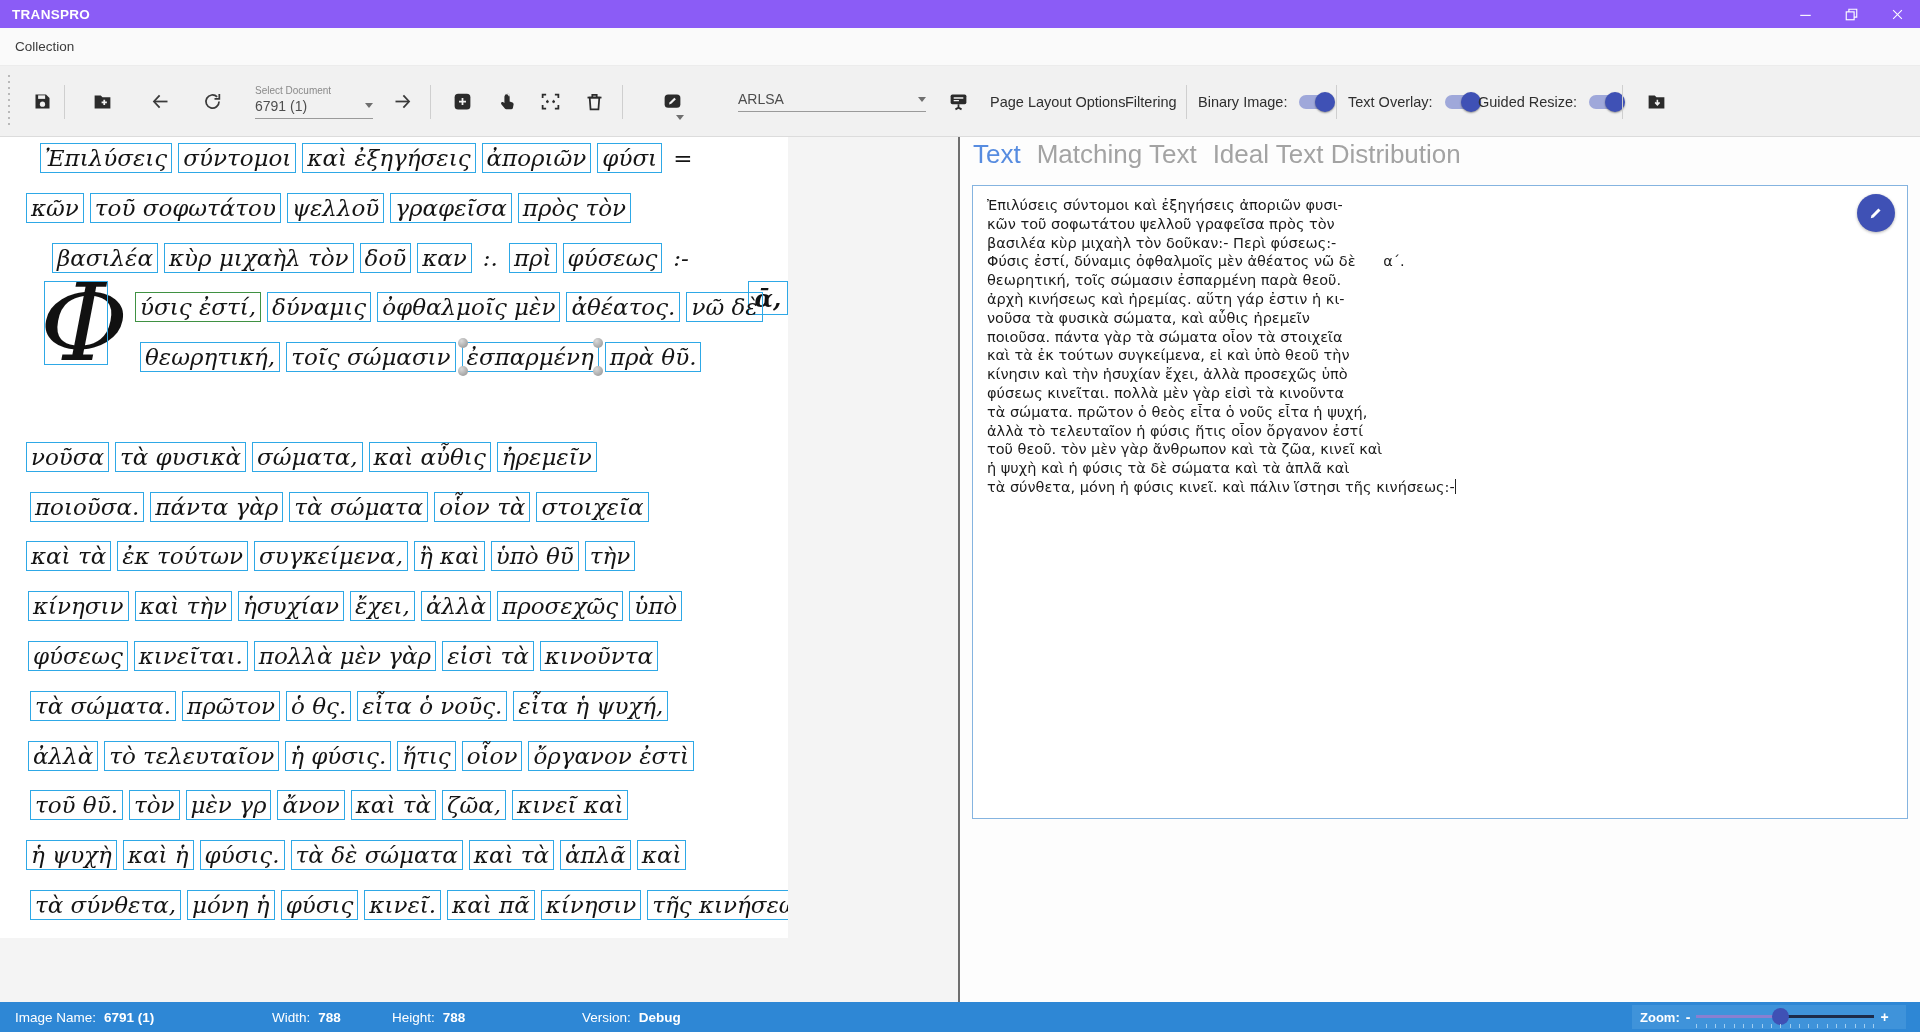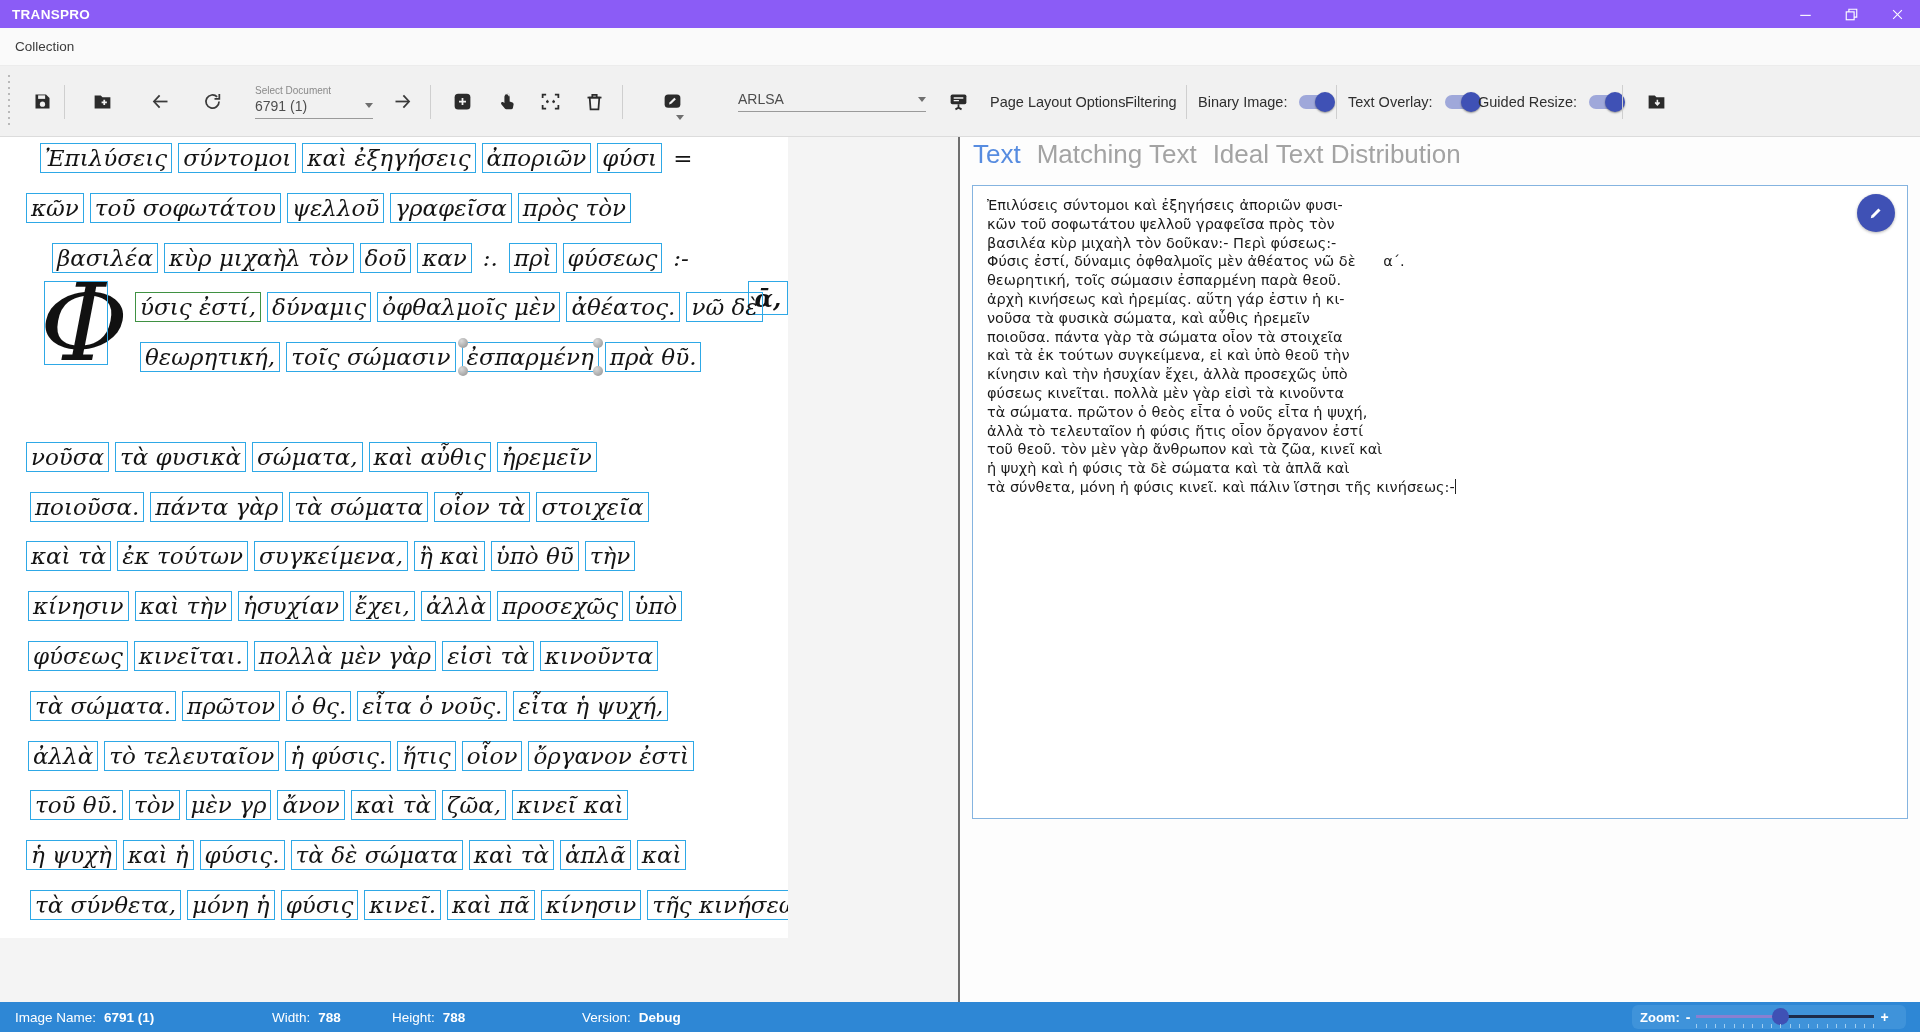--- a/index.html
+++ b/index.html
@@ -81,21 +81,21 @@
   .fab { position:absolute; right:12px; top:8px; width:38px; height:38px; border-radius:50%;
     background:#3f51b5; display:flex; align-items:center; justify-content:center; cursor:pointer;
     box-shadow:0 1px 3px rgba(0,0,0,.3); }
 
   
   .statusbar { position:absolute; left:0; top:1002px; width:100%; height:30px; background:#2e87d5;
     color:#fff; font-size:13.5px; }
   .sb-item { position:absolute; top:0; height:30px; display:flex; align-items:center; gap:8px; }
   .sb-item b { font-weight:bold; }
   .zoom-box { position:absolute; left:1632px; top:3px; width:274px; height:24px; background:#3f93da;
-    display:flex; align-items:center; padding:0 8px; gap:6px;border-radius:6px; }
+    display:flex; align-items:center; padding:0 8px; gap:6px; }
   .zoom-box .zlabel { font-weight:bold; font-size:13px; }
   .zoom-minus,.zoom-plus { font-weight:bold; cursor:pointer; font-size:14px; }
   .slider { position:relative; width:178px; height:18px; cursor:pointer; }
   .slider .track-l { position:absolute; left:0; top:7px; height:3px; background:#8a7fd0; }
   .slider .track-r { position:absolute; right:0; top:7px; height:3px; background:#1d2b4a; }
   .slider .thumb { position:absolute; top:0; width:17px; height:17px; border-radius:50%;
     background:#3f51b5; transform:translateX(-8px); cursor:grab; }
   .ticks { position:absolute; left:0; top:16px; width:100%; display:flex; justify-content:space-between; }
   .ticks i { width:1px; height:4px; background:#9fcdf0; }
 </style>

